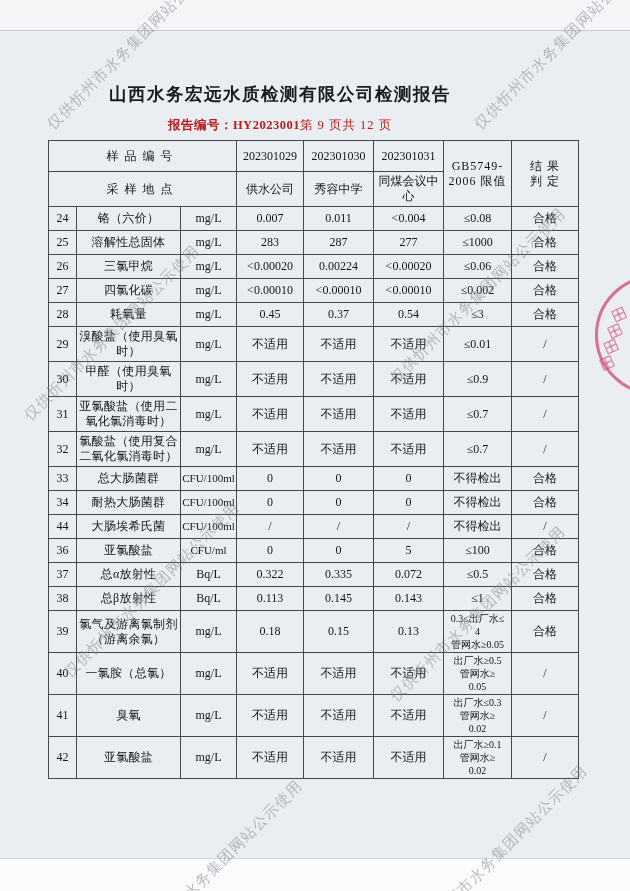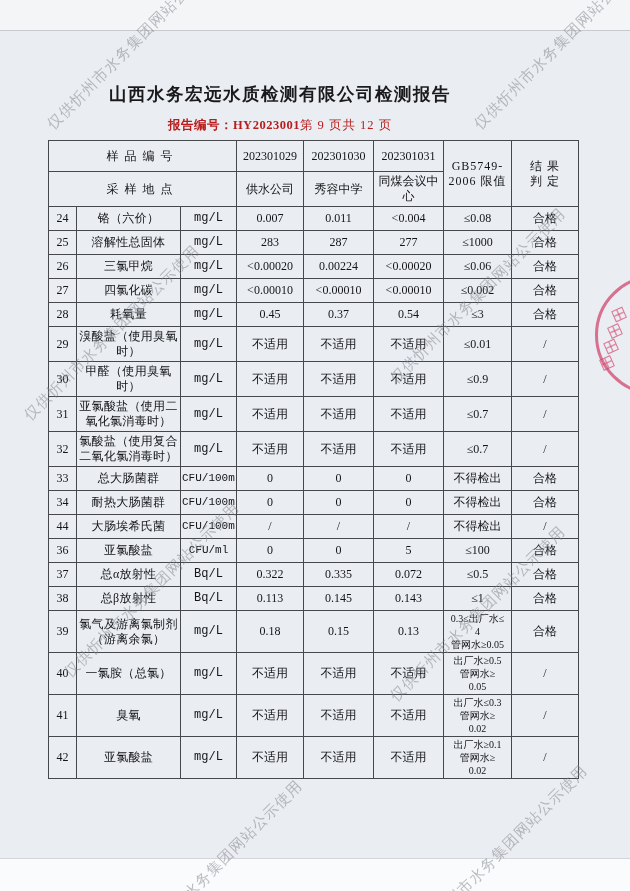--- a/index.html
+++ b/index.html
@@ -44,21 +44,21 @@
     text-align:center;vertical-align:middle;
     padding:2px 1px;font-size:12px;line-height:1.25;
     overflow:hidden;
   }
   table.report{border:1.5px solid #3c3d41;}
   tr.data-row{height:24px;}
   td.param{
     text-align:left;padding-left:5px;font-size:11px;letter-spacing:.3px;
   }
   td.rowno{font-size:12px;}
-  td.unit{font-size:11px;font-family:Liberation Mono, monospace;}
+  td.unit{font-size:11px;font-family:Liberation Serif, serif;}
   td.unit.unit-small{font-size:11px;}
   td.limit{font-size:11.5px;}
   td.limit.limit-multi{font-size:10px;line-height:1.3;white-space:pre-line;padding:1px 0;}
   td.pre{white-space:pre-line;}
   td.head-label{letter-spacing:6px;font-size:12.5px;}
   td.head-id{font-size:12.5px;}
   td.head-loc{font-size:12px;}
   td.head-span{font-size:12.5px;line-height:2.3;letter-spacing:1px;}
   tr.head-row{height:31px;}
 

